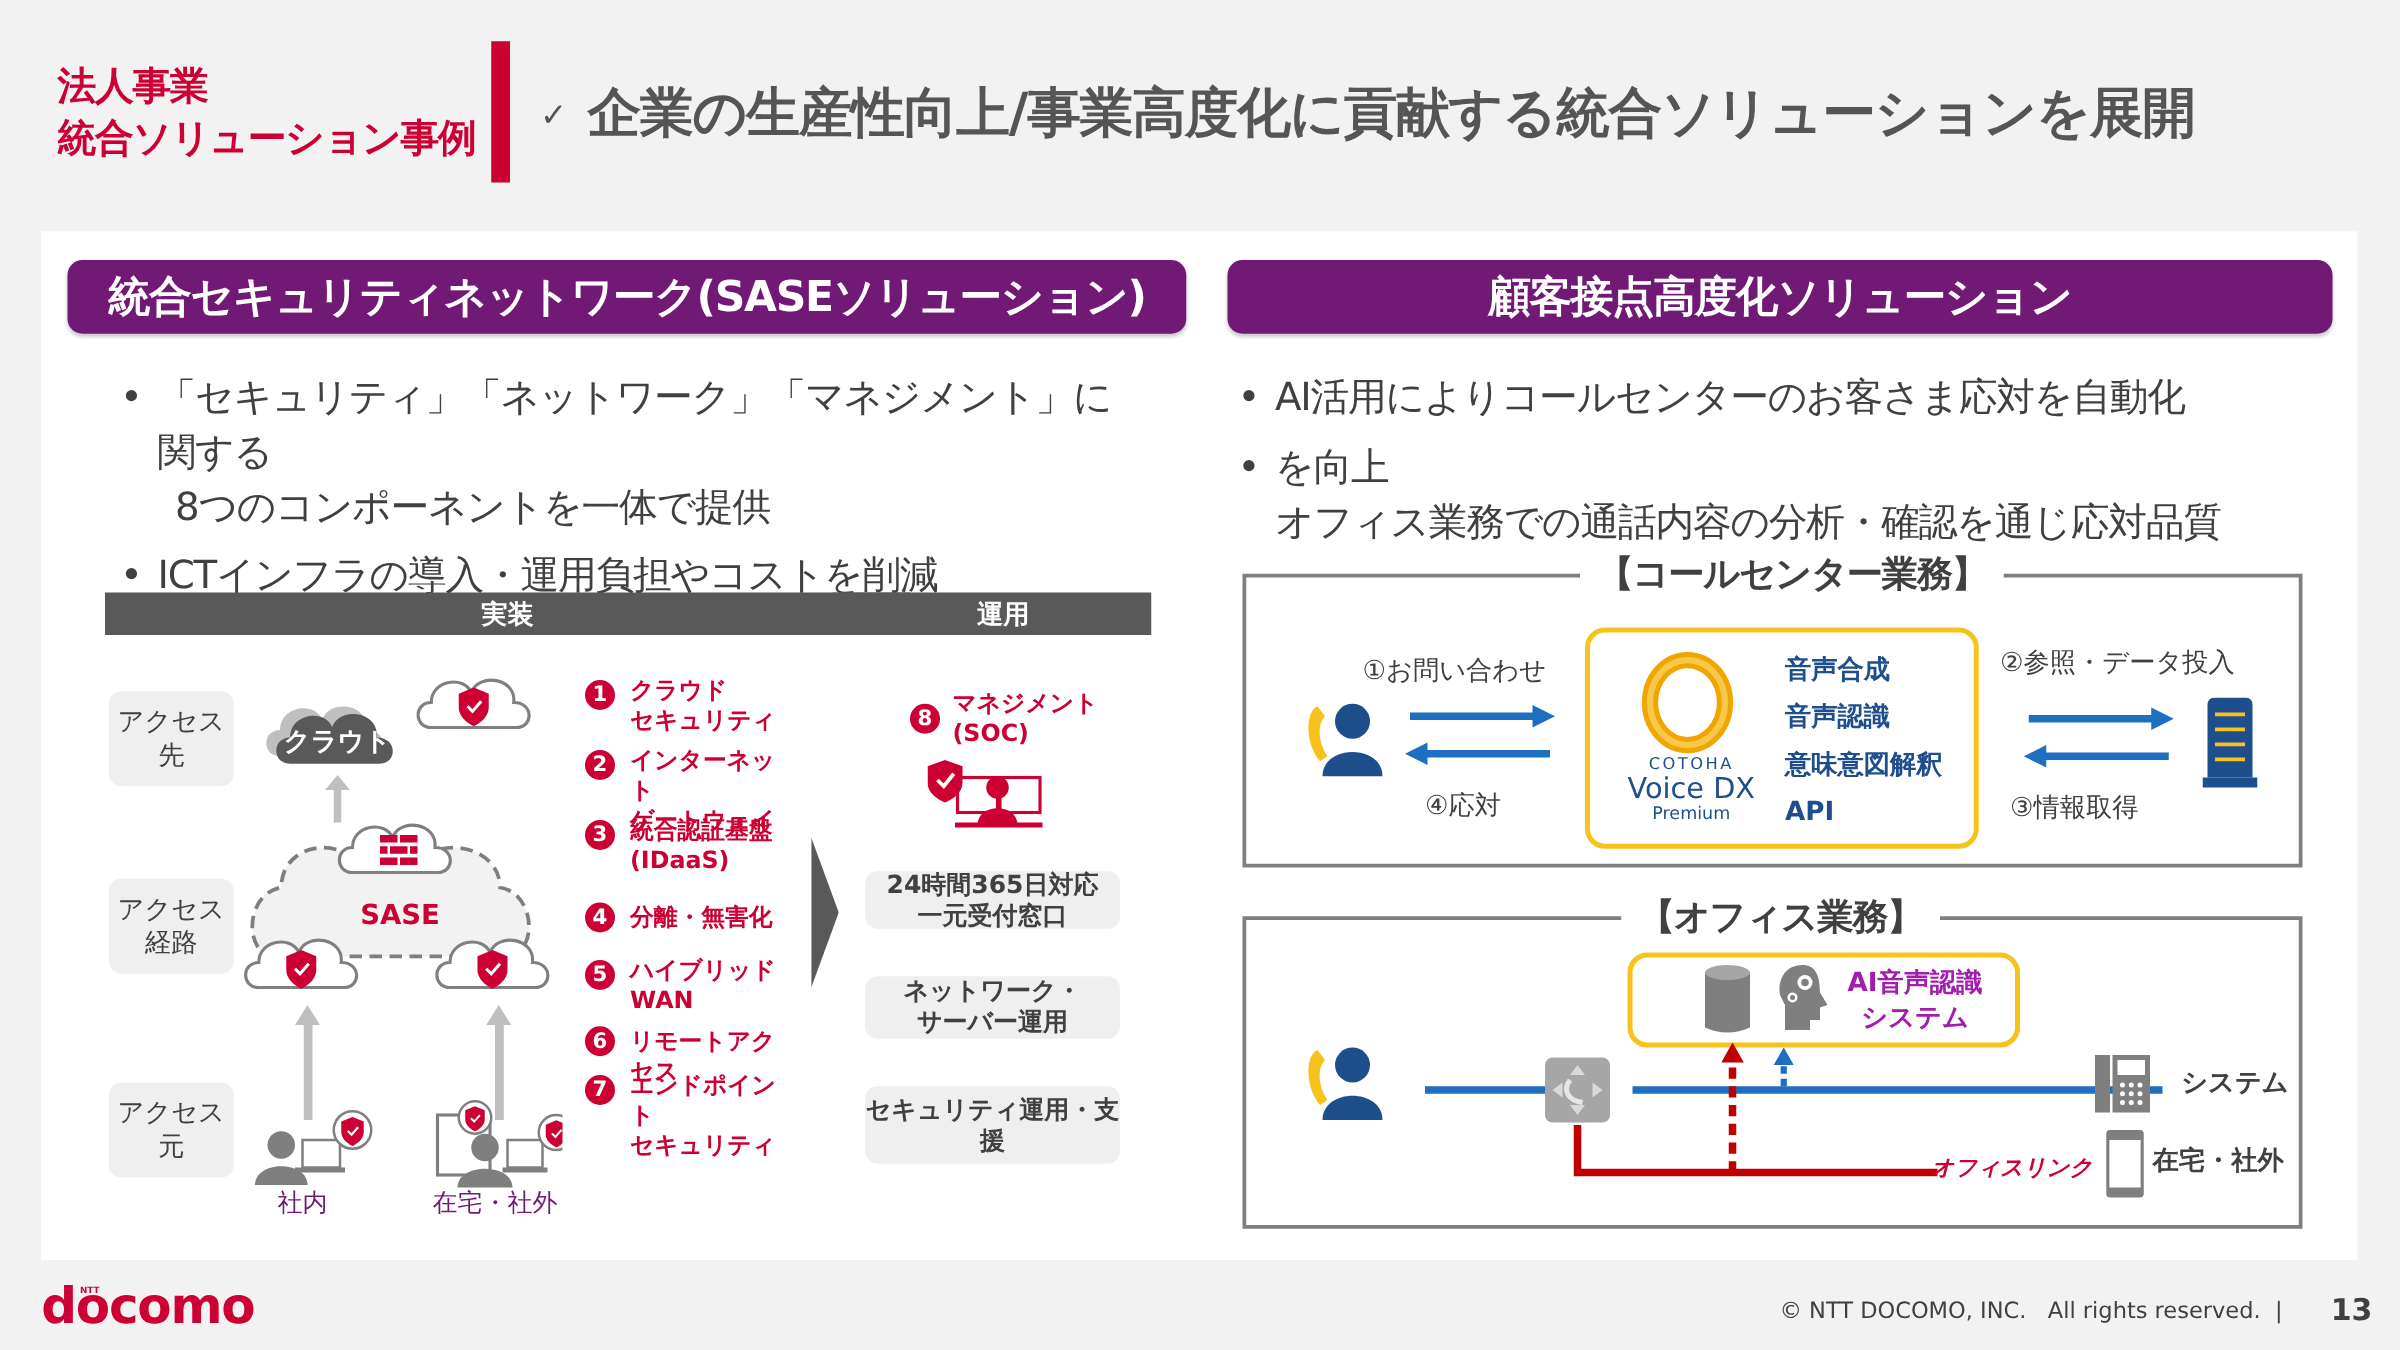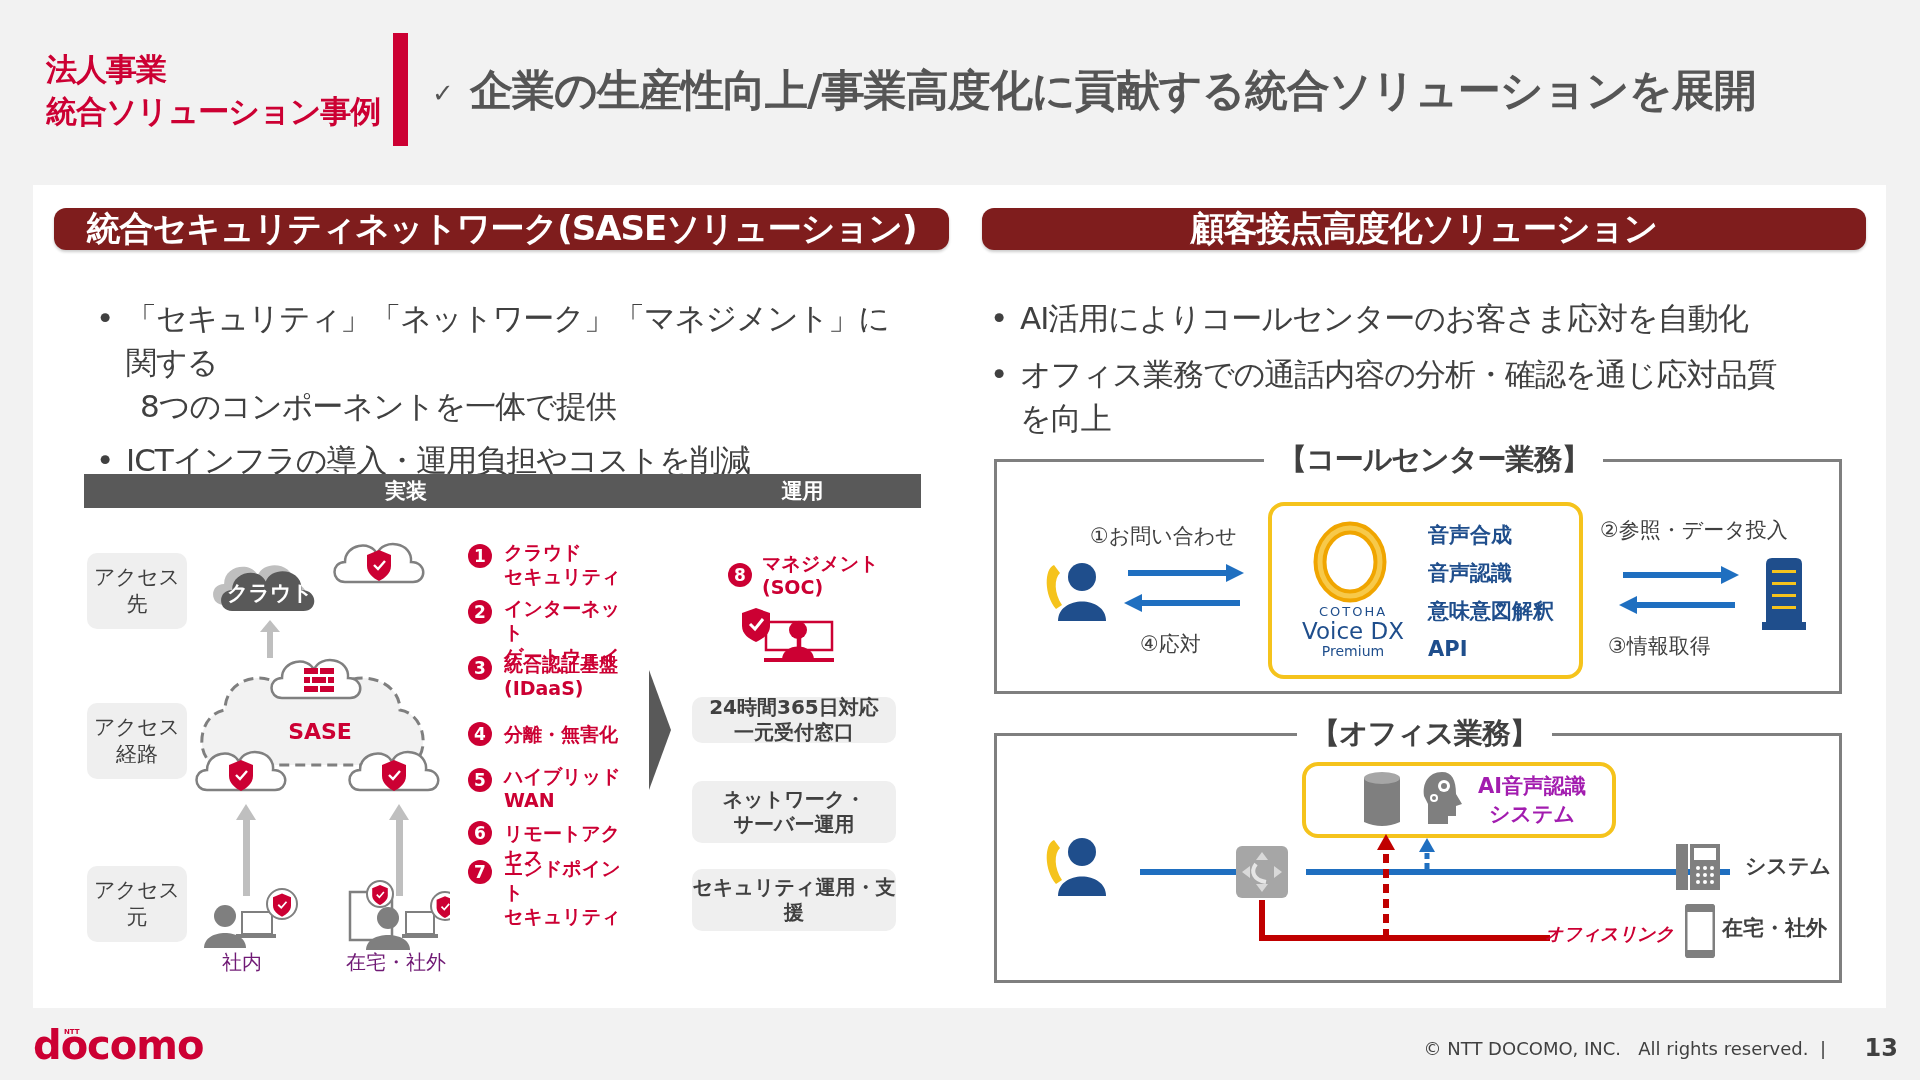--- a/index.html
+++ b/index.html
@@ -8,21 +8,21 @@
   .abs { position: absolute; }
 
   
   .hdr-cat { left: 46px; top: 48px; color: #cc0033; font-weight: bold; font-size: 31px; line-height: 42px; letter-spacing: -1px; }
   .hdr-bar { left: 393px; top: 33px; width: 15px; height: 113px; background: #cc0033; }
   .hdr-check { left: 432px; top: 78px; font-size: 26px; color: #555; }
   .hdr-title { left: 470px; top: 62px; font-size: 43px; font-weight: bold; color: #555; letter-spacing: -1px; white-space: nowrap; }
 
   
   .panel { left: 33px; top: 185px; width: 1853px; height: 823px; background: #ffffff; }
-  .banner { height: 42px; background: #7f1d1d; border-radius: 12px; color: #fff; font-weight: bold; font-size: 34px; display: flex; align-items: center; justify-content: center; letter-spacing: -1px; box-shadow: 0 2px 3px rgba(0,0,0,0.2); }
+  .banner { height: 59px; background: #701a75; border-radius: 12px; color: #fff; font-weight: bold; font-size: 34px; display: flex; align-items: center; justify-content: center; letter-spacing: -1px; box-shadow: 0 2px 3px rgba(0,0,0,0.2); }
   .banner.left { left: 54px; top: 208px; width: 895px; }
   .banner.right { left: 982px; top: 208px; width: 884px; }
 
   .bullets { font-size: 31px; color: #404040; line-height: 44px; letter-spacing: -1px; }
   .bullets .b { display: flex; }
   .bullets .dot { width: 30px; flex-shrink: 0; }
   .bl { left: 96px; top: 296px; width: 820px; }
   .br { left: 990px; top: 296px; width: 850px; }
   .bl .b2 { margin-top: 10px; }
   .br .b2 { margin-top: 12px; }
@@ -35,21 +35,21 @@
   .side-label { left: 87px; width: 100px; background: #efefef; border-radius: 10px; font-size: 21px; text-align: center; line-height: 27px; color: #404040; display: flex; align-items: center; justify-content: center; }
   .sl1 { top: 553px; height: 76px; }
   .sl2 { top: 703px; height: 76px; }
   .sl3 { top: 866px; height: 76px; }
 
   .comp { left: 468px; width: 170px; display: flex; align-items: flex-start; color: #cc0033; font-size: 19px; font-weight: bold; line-height: 24px; }
   .num { width: 24px; height: 24px; border-radius: 50%; background: #cc0033; color: #fff; font-size: 17px; font-weight: bold; display: flex; align-items: center; justify-content: center; flex-shrink: 0; margin-right: 12px; margin-top: 4px; }
 
   .opbox { left: 692px; width: 204px; background: #efefef; border-radius: 10px; font-size: 20px; font-weight: bold; text-align: center; line-height: 25px; color: #404040; display: flex; align-items: center; justify-content: center; }
   .op1 { top: 697px; height: 46px; text-align: center; }
-  .op2 { top: 781px; height: 62px; font-family: Liberation Serif, serif; }
+  .op2 { top: 781px; height: 50px; font-family: Liberation Serif, serif; }
   .op3 { top: 869px; height: 62px; }
 
   .soc-label { left: 728px; top: 551px; display: flex; color: #cc0033; font-size: 19px; font-weight: bold; line-height: 24px; }
 
   .diag-caption { font-size: 20px; color: #701a75; font-weight: normal; }
 
   
   .framebox { border: 3px solid #7f7f7f; }
   .cc-frame { left: 994px; top: 459px; width: 848px; height: 235px; }
   .of-frame { left: 994px; top: 733px; width: 848px; height: 250px; }
@@ -285,22 +285,22 @@
 
 <div class="abs banner right">顧客接点高度化ソリューション</div>
 <div class="abs bullets br">
   <div class="b">
     <span class="dot">•</span>
     <div>AI活用によりコールセンターのお客さま応対を自動化</div>
   </div>
   <div class="b b2">
     <span class="dot">•</span>
     <div>
+      <div>を向上</div>
       <div>オフィス業務での通話内容の分析・確認を通じ応対品質</div>
-      <div>を向上</div>
     </div>
   </div>
 </div>
 
 <div class="abs framebox cc-frame"></div>
 <div class="abs frame-title cc-title">【コールセンター業務】</div>
 
 <div class="abs step" style="left:1090px;top:522px">①お問い合わせ</div>
 <div class="abs step" style="left:1140px;top:630px">④応対</div>
 <div class="abs step" style="left:1600px;top:516px">②参照・データ投入</div>

